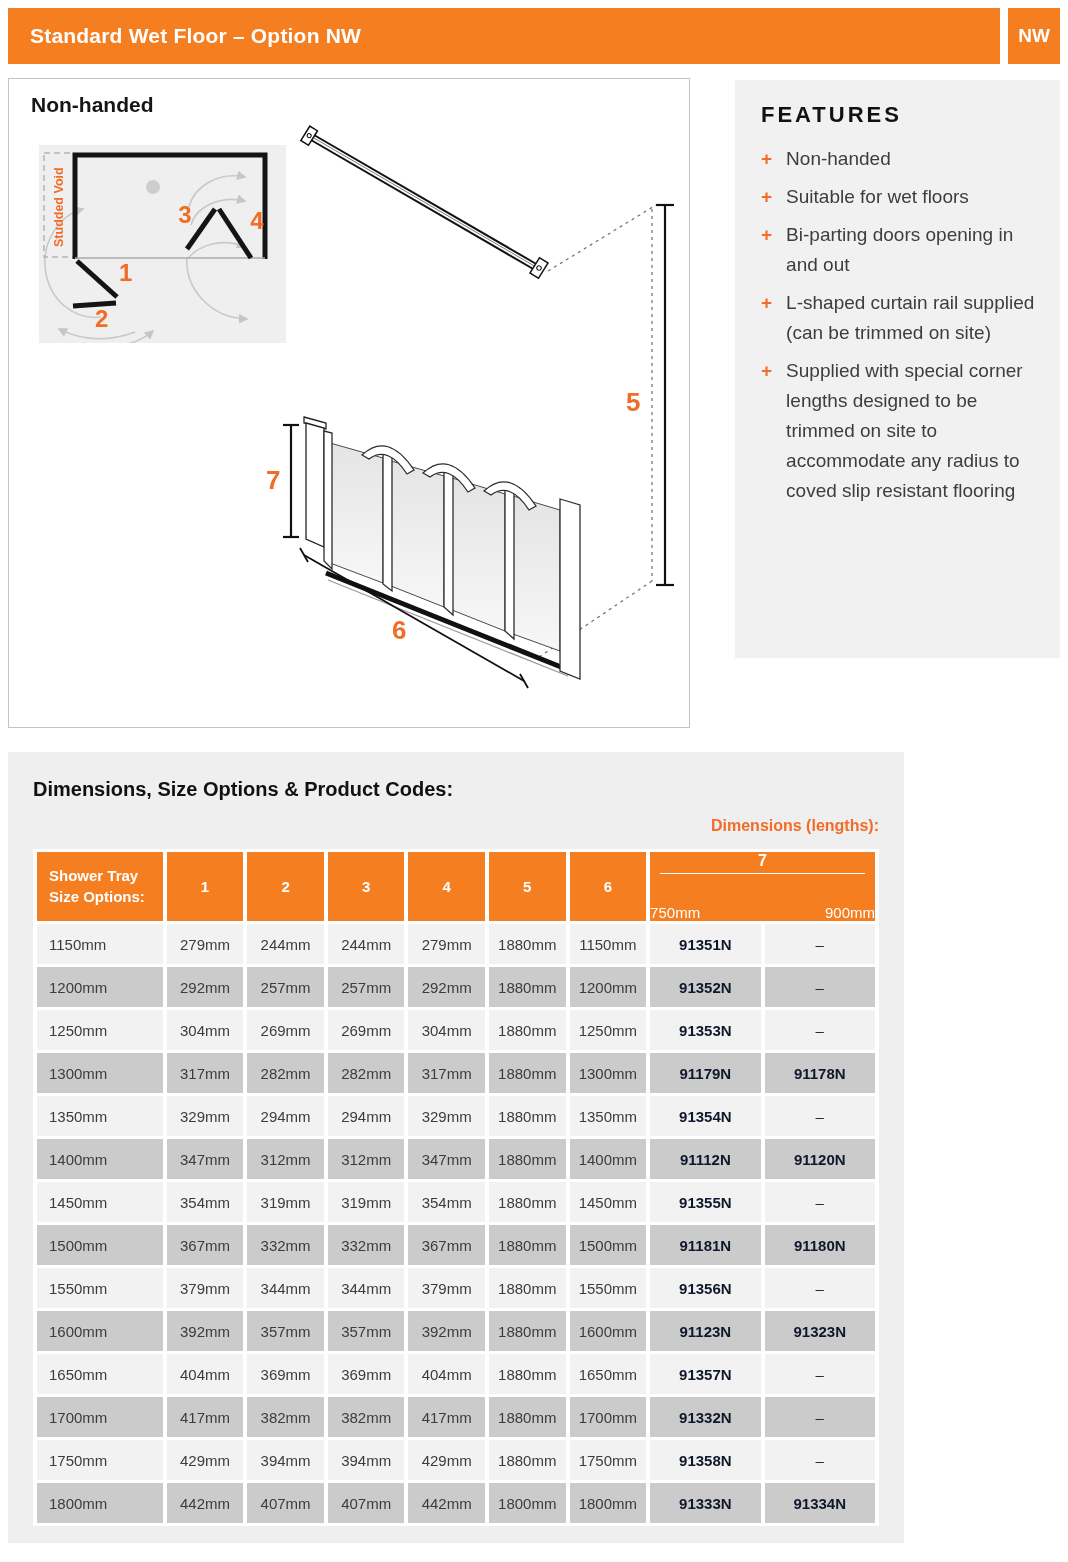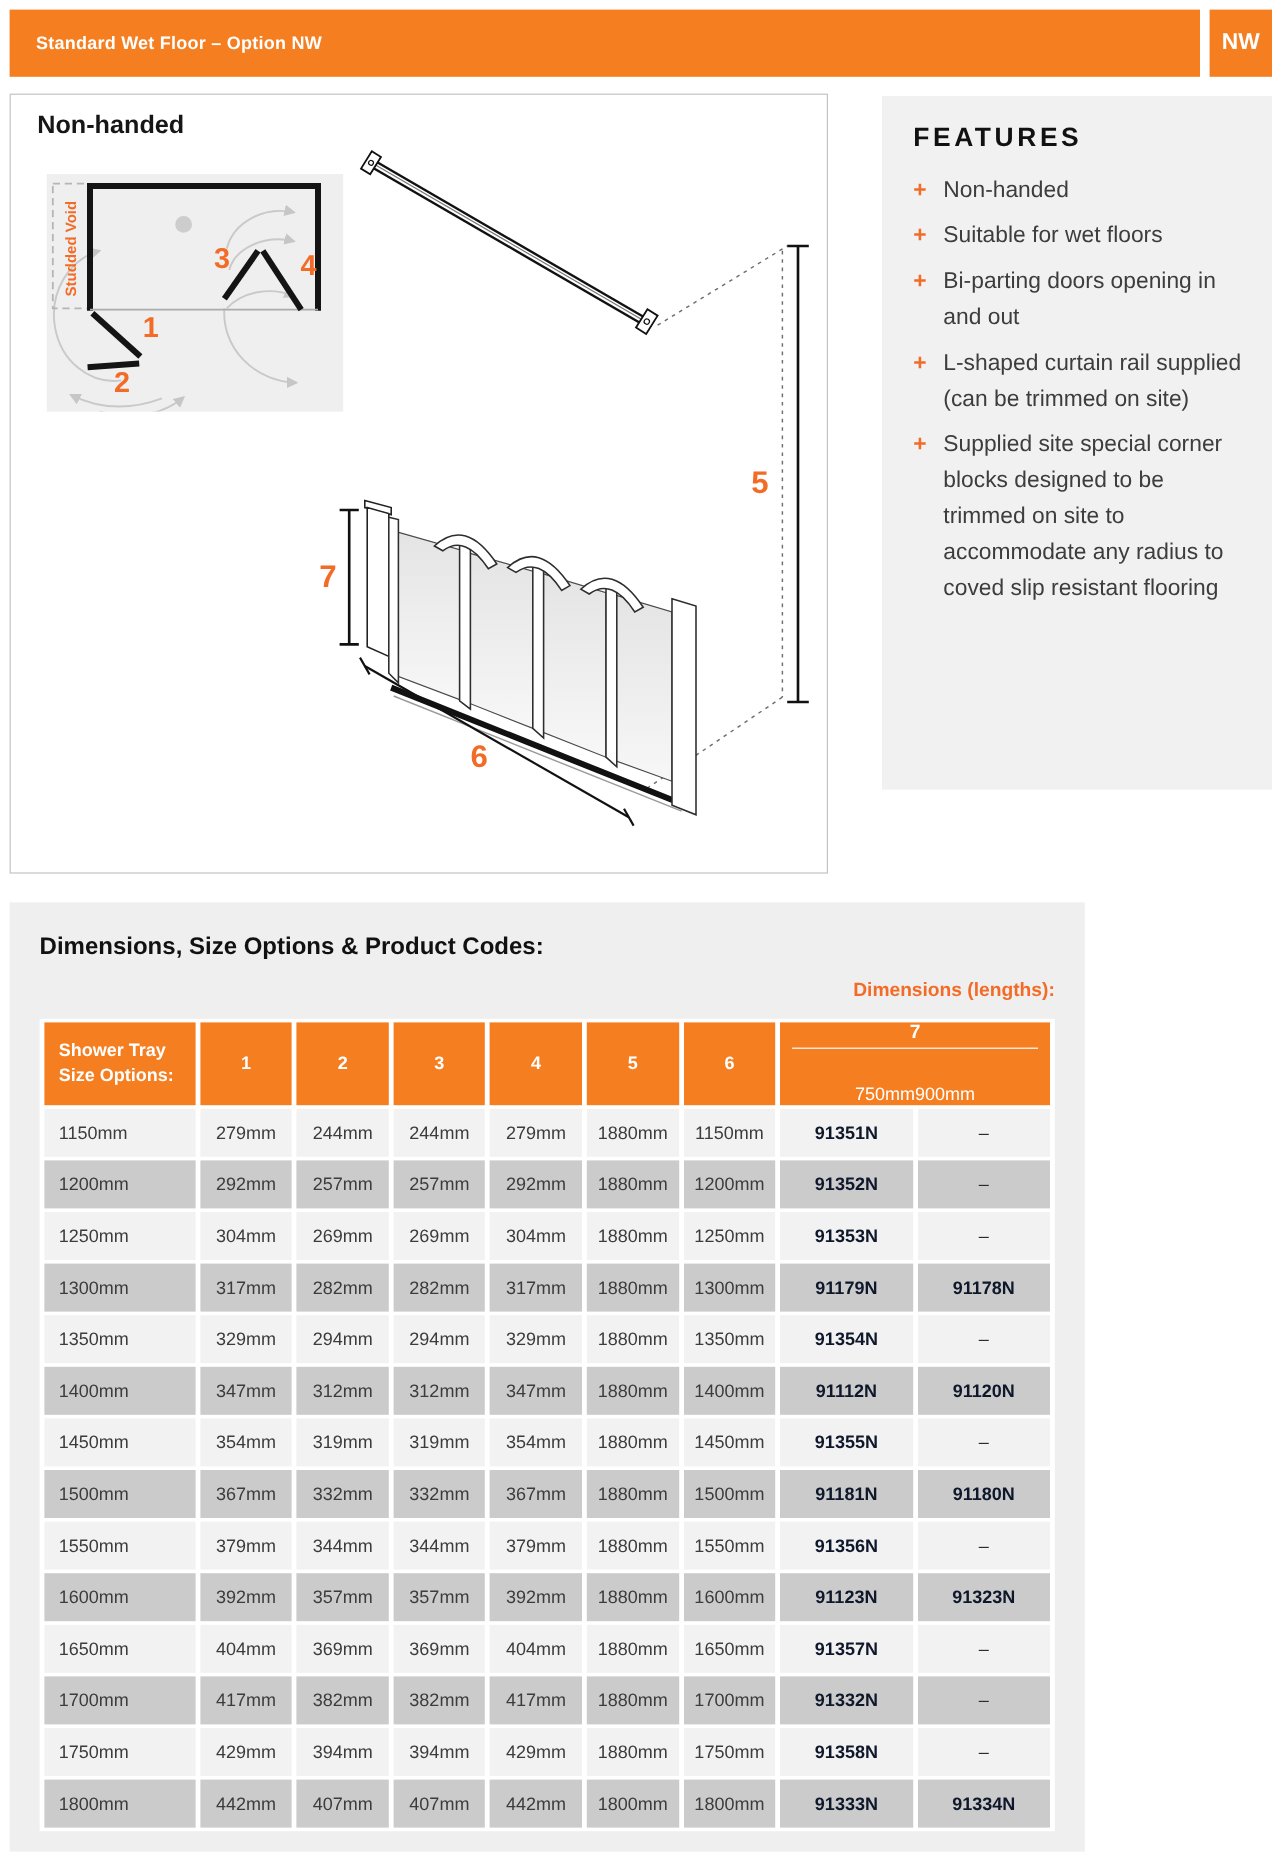--- a/index.html
+++ b/index.html
@@ -14,21 +14,21 @@
   *{box-sizing:border-box;margin:0;padding:0;}
   html,body{width:1068px;}
   body{
     position:relative;width:1068px;height:1562px;background:#ffffff;
     font-family:"Liberation Sans","DejaVu Sans",sans-serif;color:var(--ink);
     overflow:hidden;
   }
   
   .topbar{position:absolute;left:8px;top:8px;width:992px;height:56px;background:var(--orange);
     display:flex;align-items:center;padding-left:22px;}
-  .topbar .title{color:#fff;font-size:15px;font-weight:bold;letter-spacing:.2px;}
+  .topbar .title{color:#fff;font-size:21px;font-weight:bold;letter-spacing:.2px;}
   .badge{position:absolute;left:1008px;top:8px;width:52px;height:56px;background:var(--orange);
     color:#fff;font-size:19px;font-weight:bold;display:flex;align-items:center;justify-content:center;text-align:center;}
 
   
   .diagram-box{position:absolute;left:8px;top:78px;width:682px;height:650px;background:#fff;
     border:1px solid #c4c4c4;}
   .diagram-title{position:absolute;left:22px;top:14px;font-size:21px;font-weight:bold;color:#161616;}
   .plan-wrap{position:absolute;left:30px;top:66px;width:247px;height:198px;background:#efefef;}
   .iso-wrap{position:absolute;left:255px;top:20px;width:412px;height:614px;}
   svg text.dimnum{font-family:"Liberation Sans","DejaVu Sans",sans-serif;font-weight:bold;fill:var(--accent);}
@@ -44,21 +44,21 @@
   
   .table-panel{position:absolute;left:8px;top:752px;width:896px;height:791px;background:var(--panel);
     padding:26px 25px 0 25px;}
   .table-heading{font-size:20px;font-weight:bold;color:#111;margin-bottom:16px;}
   .table-subheading{font-size:16px;font-weight:bold;color:var(--accent);text-align:right;margin-bottom:14px;}
   table.sizes{width:100%;table-layout:fixed;border-collapse:separate;border-spacing:4px 3px;background:#fff;}
   table.sizes th{background:var(--orange);color:#fff;font-weight:bold;font-size:15px;vertical-align:middle;height:62px;}
   th.tray-head{text-align:left;padding-left:12px;font-size:15px;line-height:1.35;}
   th.col7-head .seven{display:block;text-align:center;font-size:16px;margin-bottom:3px;}
   th.col7-head .rule{border-top:1px solid #fff;margin:0 10px 5px 10px;}
-  th.col7-head .subs{display:flex;justify-content:center;font-weight:normal;font-size:15px;margin-top:30px;}
+  th.col7-head .subs{display:flex;justify-content:space-between;font-weight:normal;font-size:15px;margin-top:30px;}
   table.sizes td{height:40px;background:var(--row-light);text-align:center;font-size:15px;color:var(--txt);}
   table.sizes tbody tr:nth-child(even) td{background:var(--row-dark);}
   table.sizes td.tray{text-align:left;padding-left:12px;}
   table.sizes td.code{font-weight:bold;color:#0f172a;}
   table.sizes td.dash{font-weight:normal;color:#2b2b2b;}
 </style>
 </head>
 <body>
 
 <div class="topbar">
@@ -205,21 +205,21 @@
     <li>
       <span class="plus">+</span>
       <span>Bi-parting doors opening in and out</span>
     </li>
     <li>
       <span class="plus">+</span>
       <span>L-shaped curtain rail supplied (can be trimmed on site)</span>
     </li>
     <li>
       <span class="plus">+</span>
-      <span>Supplied site special corner blocks designed to be trimmed on site to accommodate any radius to coved slip resistant flooring</span>
+      <span>Supplied with special corner lengths designed to be trimmed on site to accommodate any radius to coved slip resistant flooring</span>
     </li>
   </ul>
 </aside>
 
 <section class="table-panel">
   <h2 class="table-heading">Dimensions, Size Options &amp; Product Codes:</h2>
   <div class="table-subheading">Dimensions (lengths):</div>
   <table class="sizes">
     <colgroup>
       <col style="width:15.6%">

